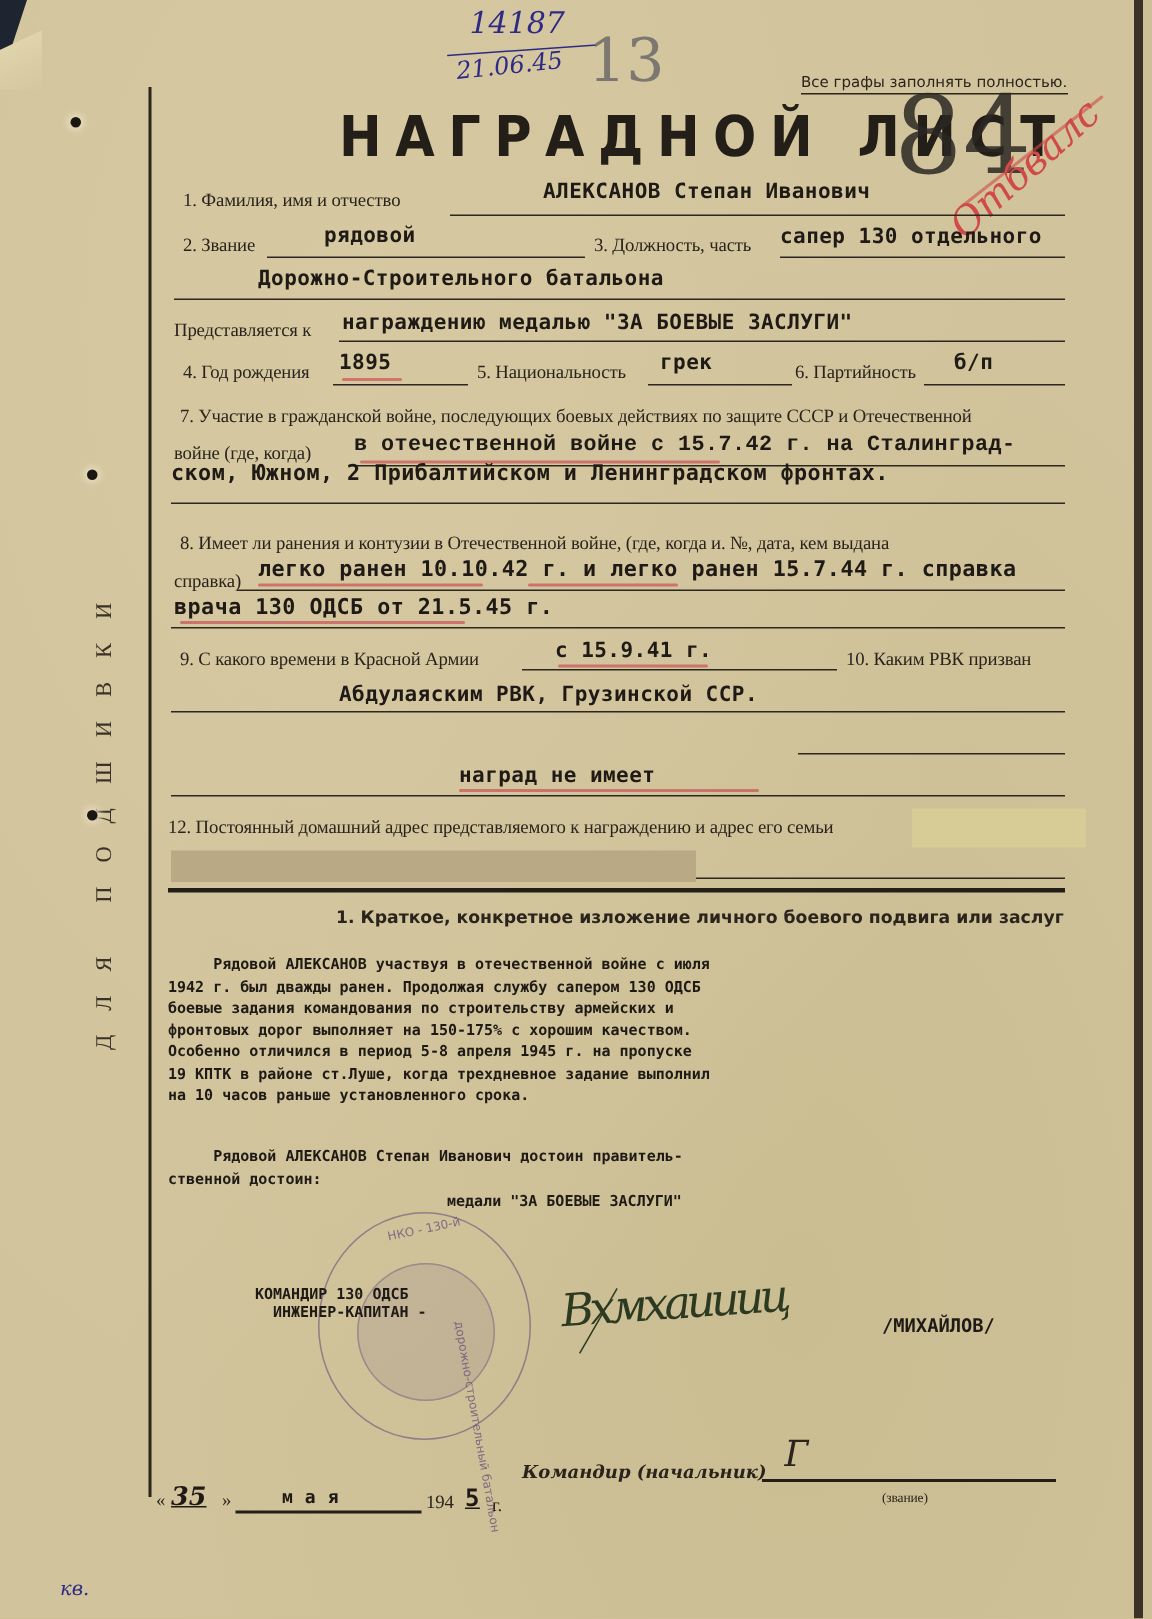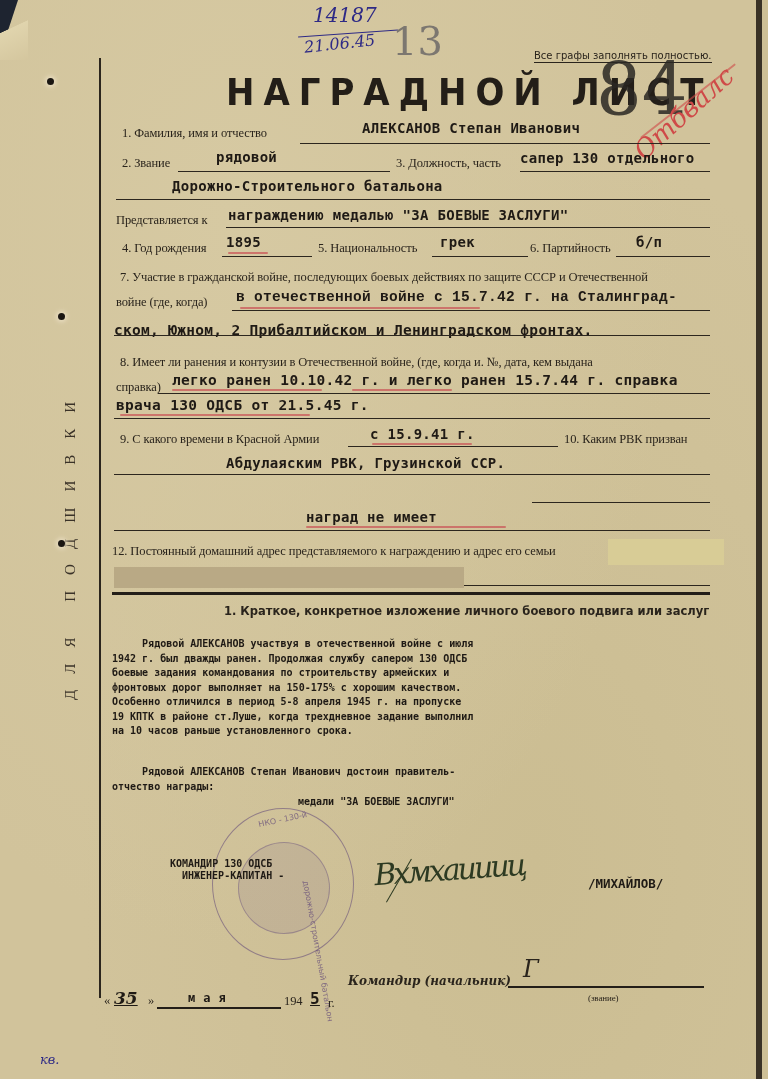--- a/index.html
+++ b/index.html
@@ -103,21 +103,21 @@
   <div class="line" style="left:432px;top:256px;width:96px;"></div>
   <div class="abs label" style="left:530px;top:241px;">6. Партийность</div>
   <div class="abs typed" style="left:636px;top:234px;">б/п</div>
   <div class="line" style="left:616px;top:256px;width:94px;"></div>
 
   <div class="abs label" style="left:120px;top:270px;">7. Участие в гражданской войне, последующих боевых действиях по защите СССР и Отечественной</div>
   <div class="abs label" style="left:116px;top:295px;">войне (где, когда)</div>
   <div class="abs typed" style="left:236px;top:289px;font-size:14.5px;font-family:Liberation Mono, monospace;">в отечественной войне с 15.7.42 г. на Сталинград-</div>
   <div class="red-ul" style="left:240px;top:307px;width:240px;"></div>
   <div class="line" style="left:232px;top:310px;width:478px;"></div>
-  <div class="abs typed" style="left:114px;top:322px;font-size:14.5px;">ском, Южном, 2 Прибалтийском и Ленинградском фронтах.</div>
+  <div class="abs typed" style="left:114px;top:308px;font-size:14.5px;">ском, Южном, 2 Прибалтийском и Ленинградском фронтах.</div>
   <div class="line" style="left:114px;top:335px;width:596px;"></div>
 
   <div class="abs label" style="left:120px;top:355px;">8. Имеет ли ранения и контузии в Отечественной войне, (где, когда и. №, дата, кем выдана</div>
   <div class="abs label" style="left:116px;top:380px;">справка)</div>
   <div class="abs typed" style="left:172px;top:372px;font-size:14.5px;">легко ранен 10.10.42 г. и легко ранен 15.7.44 г. справка</div>
   <div class="red-ul" style="left:172px;top:389px;width:150px;"></div>
   <div class="red-ul" style="left:352px;top:389px;width:100px;"></div>
   <div class="line" style="left:158px;top:393px;width:552px;"></div>
   <div class="abs typed" style="left:116px;top:397px;font-size:14.5px;">врача 130 ОДСБ от 21.5.45 г.</div>
   <div class="red-ul" style="left:120px;top:414px;width:190px;"></div>
@@ -147,21 +147,21 @@
     <div class="body-typed">     Рядовой АЛЕКСАНОВ участвуя в отечественной войне с июля</div>
     <div class="body-typed">1942 г. был дважды ранен. Продолжая службу сапером 130 ОДСБ</div>
     <div class="body-typed">боевые задания командования по строительству армейских и</div>
     <div class="body-typed">фронтовых дорог выполняет на 150-175% с хорошим качеством.</div>
     <div class="body-typed">Особенно отличился в период 5-8 апреля 1945 г. на пропуске</div>
     <div class="body-typed">19 КПТК в районе ст.Луше, когда трехдневное задание выполнил</div>
     <div class="body-typed">на 10 часов раньше установленного срока.</div>
   </div>
   <div class="abs" style="left:112px;top:765px;">
     <div class="body-typed">     Рядовой АЛЕКСАНОВ Степан Иванович достоин правитель-</div>
-    <div class="body-typed">отчество награды:</div>
+    <div class="body-typed">ственной достоин:</div>
   </div>
   <div class="abs body-typed" style="left:298px;top:795px;">медали "ЗА БОЕВЫЕ ЗАСЛУГИ"</div>
 
   <div class="stamp"></div>
   <div class="stamp-inner"></div>
   <div class="stamp-text" style="left:258px;top:815px;transform:rotate(-12deg);">НКО - 130-й</div>
   <div class="stamp-text" style="left:310px;top:880px;transform:rotate(80deg);transform-origin:0 0;">дорожно-строительный батальон</div>
 
   <div class="abs body-typed" style="left:170px;top:857px;">КОМАНДИР 130 ОДСБ</div>
   <div class="abs body-typed" style="left:170px;top:869px;padding-left:12px;">ИНЖЕНЕР-КАПИТАН -</div>

